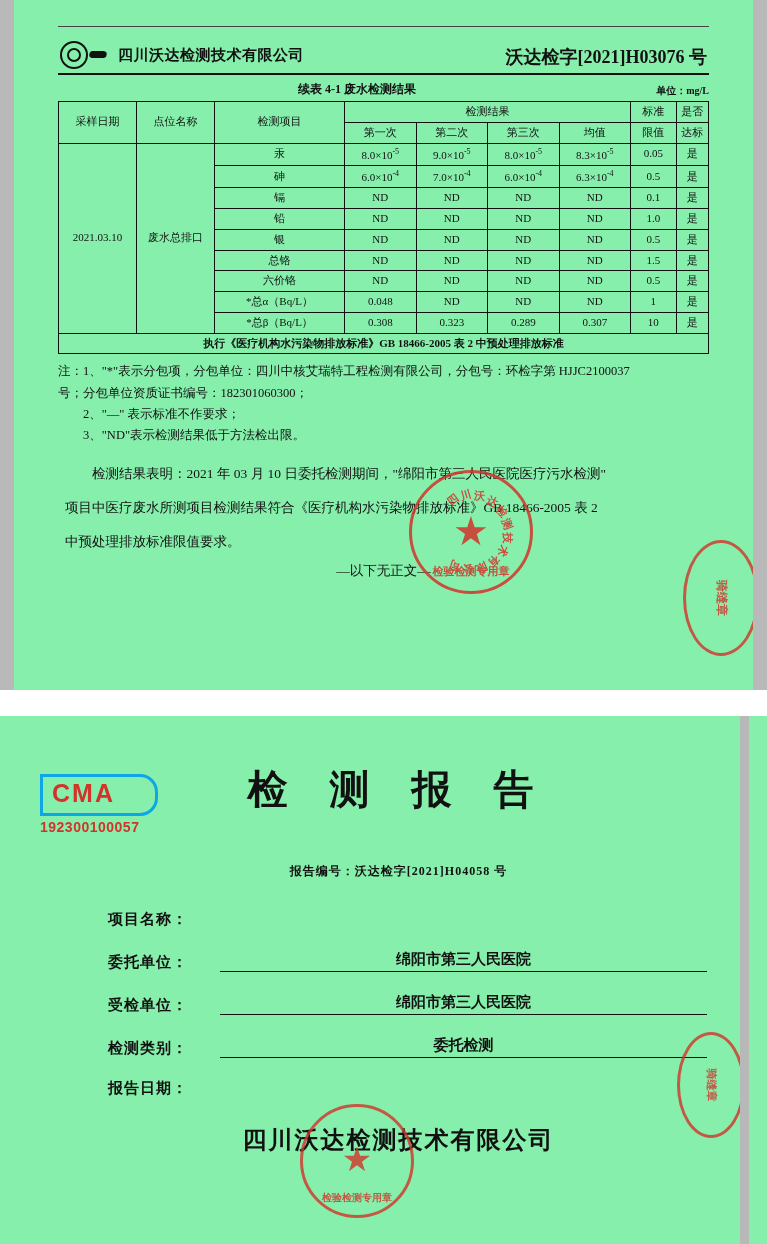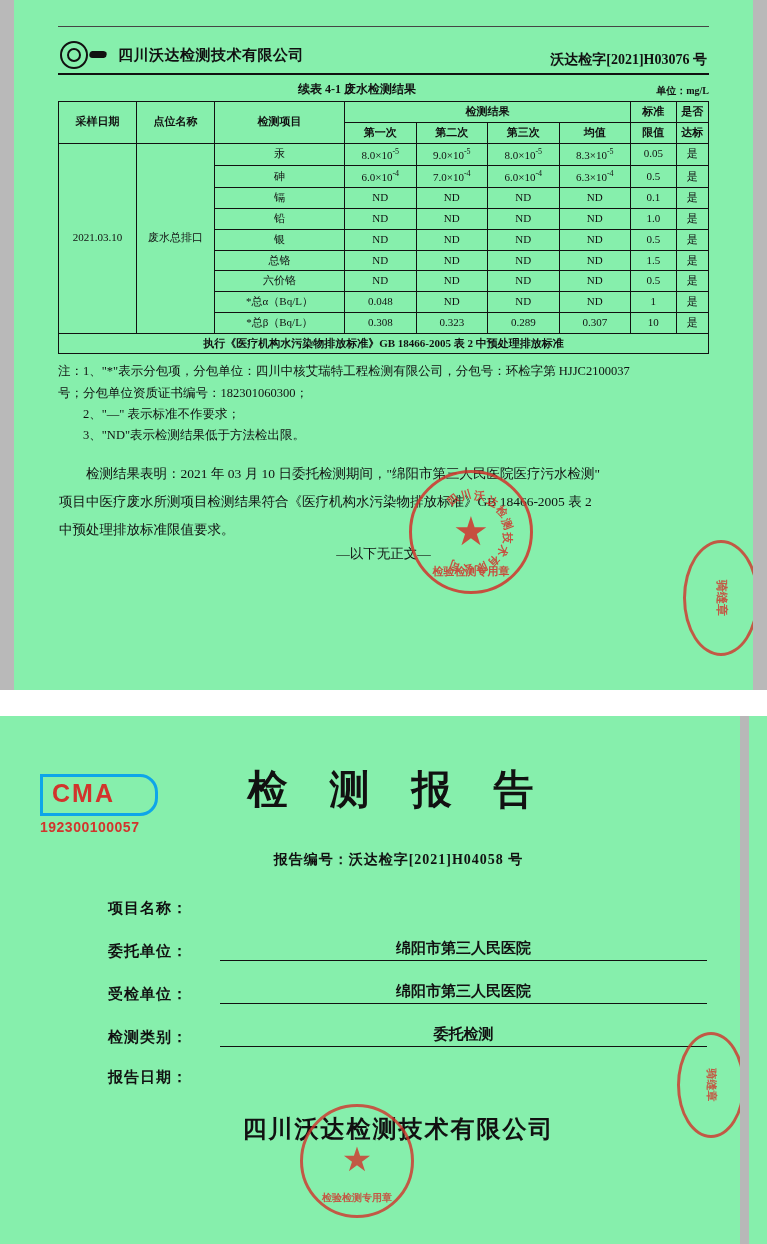--- a/index.html
+++ b/index.html
@@ -12,38 +12,38 @@
 
   .rule{height:1px;background:#444;margin:0 0 14px 0;}
 
   .hdr{display:flex;align-items:flex-end;justify-content:space-between;padding:0 2px 4px 2px;}
   .hdr-left{display:flex;align-items:center;gap:9px;}
   .logo-mark{width:24px;height:24px;border:2px solid #111;border-radius:50%;position:relative;display:inline-block;}
   .logo-mark:before{content:"";position:absolute;left:5px;top:5px;width:10px;height:10px;border:2px solid #111;border-radius:50%;}
   .logo-swoosh{width:20px;height:14px;position:relative;display:inline-block;margin-left:-8px;}
   .logo-swoosh:before{content:"";position:absolute;left:0;top:3px;width:18px;height:7px;background:#111;transform:skewX(-25deg);border-radius:2px 6px 2px 6px;}
   .hdr-company{font-size:15px;font-weight:bold;letter-spacing:.5px;}
-  .hdr-right{font-size:14px;font-weight:bold;}
+  .hdr-right{font-size:18px;font-weight:bold;}
   .hdr-rule{height:2px;background:#111;margin-bottom:6px;}
 
   .tbl-caption{display:flex;align-items:flex-end;}
   .tbl-caption .cap{flex:1;text-align:center;font-size:12px;font-weight:bold;}
   .tbl-caption .unit{font-size:10px;font-weight:bold;}
 
   table.main{width:100%;border-collapse:collapse;table-layout:fixed;margin-top:3px;}
   table.main th,table.main td{border:1px solid #111;text-align:center;font-size:11px;padding:3px 1px;line-height:1.25;}
-  table.main th{font-weight:bold;}
+  table.main th{font-weight:normal;}
   .sup{font-size:8px;vertical-align:super;}
   .note-row td{font-size:10.5px;font-weight:bold;padding:3px 2px;}
 
   .notes{margin-top:7px;font-size:12.5px;line-height:1.7;}
   .notes p{margin:0;}
   .indent2{text-indent:2em;}
   .body-text{margin-top:14px;font-size:13.5px;line-height:2;text-align:justify;}
-  .body-text p{margin:1px;}
+  .body-text p{margin:7px;}
   .center-end{text-align:center;margin-top:2px;font-size:13.5px;}
 
   
   .stamp{position:absolute;border-radius:50%;border:3px solid #d2342c;color:#d2342c;opacity:.85;}
   #stamp-main{left:395px;top:470px;width:118px;height:118px;}
   #stamp-main .star{position:absolute;left:50%;top:50%;transform:translate(-50%,-50%);font-size:40px;color:#d2342c;line-height:1;}
   #stamp-main .ring-text{position:absolute;left:0;top:0;width:100%;height:100%;}
   #stamp-main .ring-text span{position:absolute;left:50%;top:50%;font-size:11px;font-weight:bold;transform-origin:0 0;}
   #stamp-main .bottom-text{position:absolute;left:0;bottom:12px;width:100%;text-align:center;font-size:11px;font-weight:bold;}
   #stamp-edge{position:absolute;right:-6px;top:540px;width:70px;height:110px;border:3px solid #d2342c;border-radius:50%;color:#d2342c;opacity:.8;}
@@ -64,21 +64,21 @@
   .regbox td{border:1px solid #111;padding:3px 8px;}
   .regbox td.lbl{width:104px;text-align:center;letter-spacing:1px;}
   .regbox td.val{width:186px;text-align:center;font-family:"Liberation Serif",serif;}
 
   .cma{position:absolute;left:40px;top:58px;width:118px;}
   .cma-badge{width:112px;height:36px;border:3px solid #0ea5e9;border-radius:0 18px 18px 0;position:relative;}
   .cma-badge span{position:absolute;left:9px;top:2px;font-size:25px;font-weight:bold;color:#d2342c;letter-spacing:2px;font-family:"Liberation Sans",sans-serif;}
   .cma-num{color:#d2342c;font-size:14px;font-weight:bold;letter-spacing:.5px;margin-top:3px;font-family:"Liberation Sans",sans-serif;}
 
   .big-title{text-align:center;font-size:40px;font-weight:bold;letter-spacing:16px;margin:30px 0 0 0;}
-  .rep-no{text-align:center;font-size:14px;font-weight:bold;margin-top:34px;letter-spacing:1px;}
+  .rep-no{text-align:center;font-size:12px;font-weight:bold;margin-top:46px;letter-spacing:1px;}
 
   .fields{margin:30px 0 0 18px;}
   .frow{display:flex;align-items:flex-end;font-size:15px;font-weight:bold;margin-bottom:21px;}
   .flabel{width:112px;letter-spacing:1px;}
   .fvalue{flex:1;border-bottom:1.5px solid #111;text-align:center;padding-bottom:2px;font-weight:bold;}
   .fvalue.hand{font-family:"Liberation Serif",serif;}
   .company{text-align:center;font-size:24px;font-weight:bold;letter-spacing:2px;margin-top:26px;}
 
   #p2-stamp{position:absolute;left:300px;top:388px;width:108px;height:108px;border:3px solid #d2342c;border-radius:50%;color:#d2342c;opacity:.8;}
   #p2-stamp .star{position:absolute;left:50%;top:48%;transform:translate(-50%,-50%);font-size:34px;}

